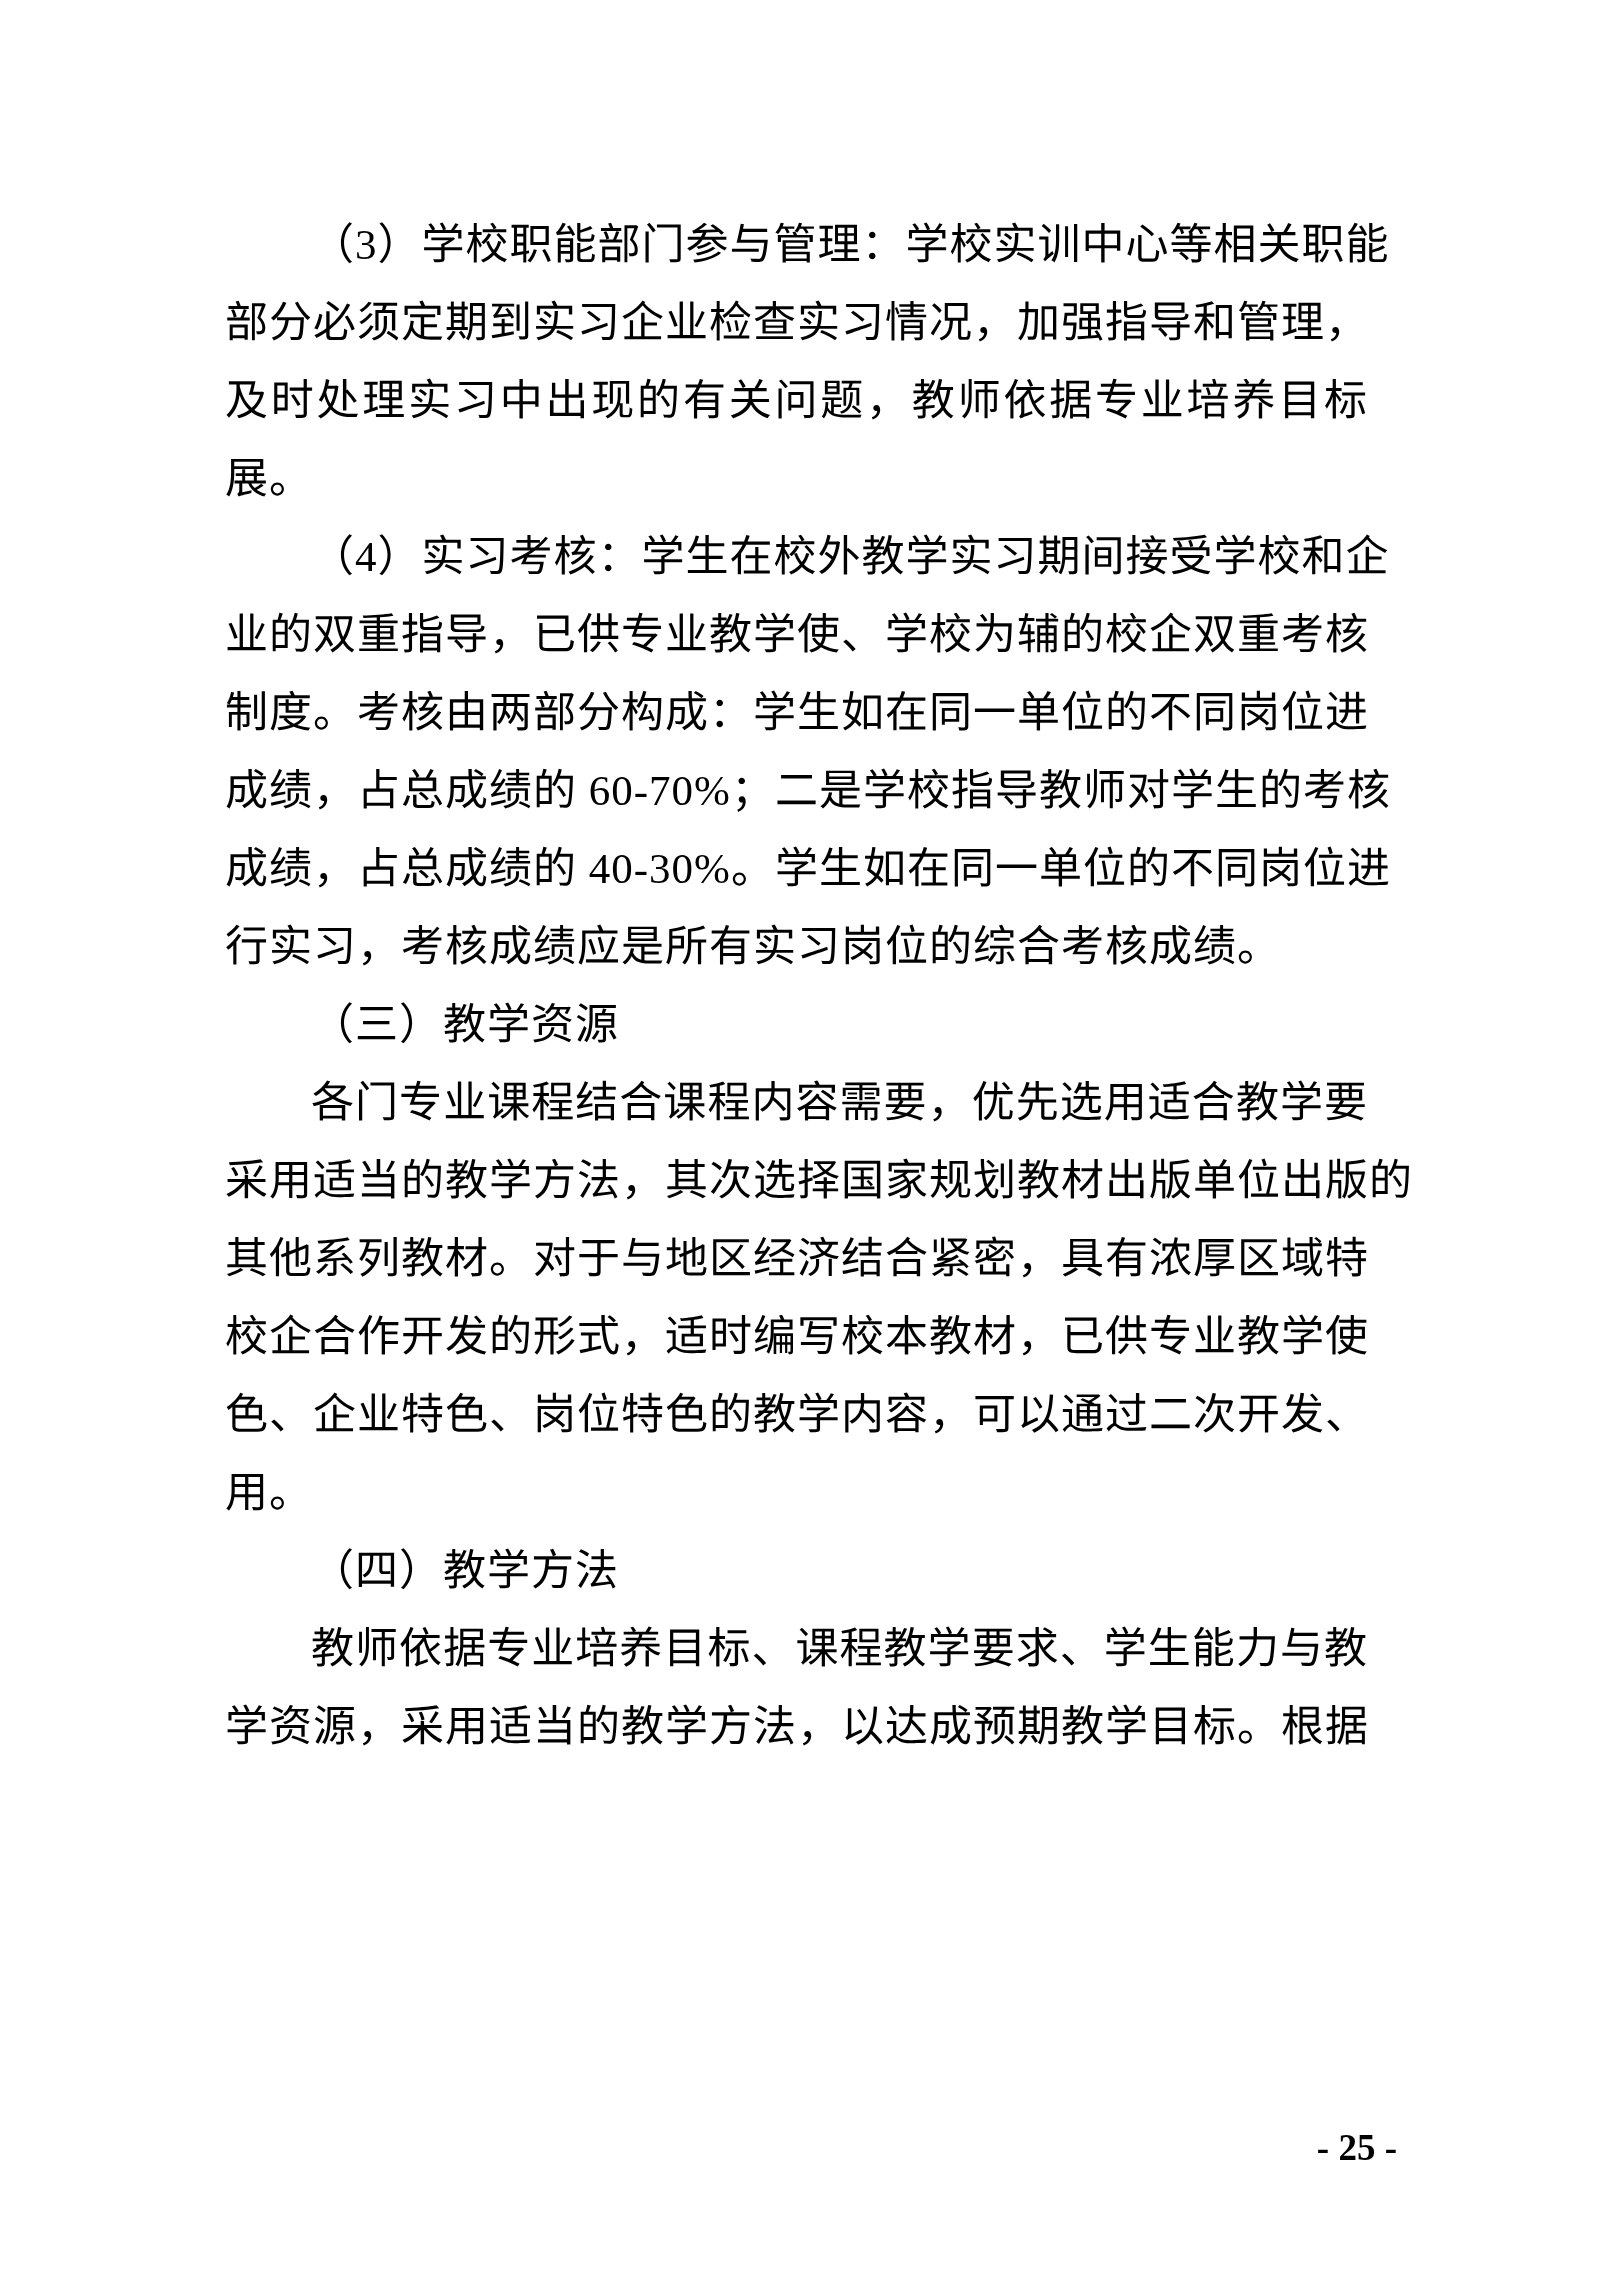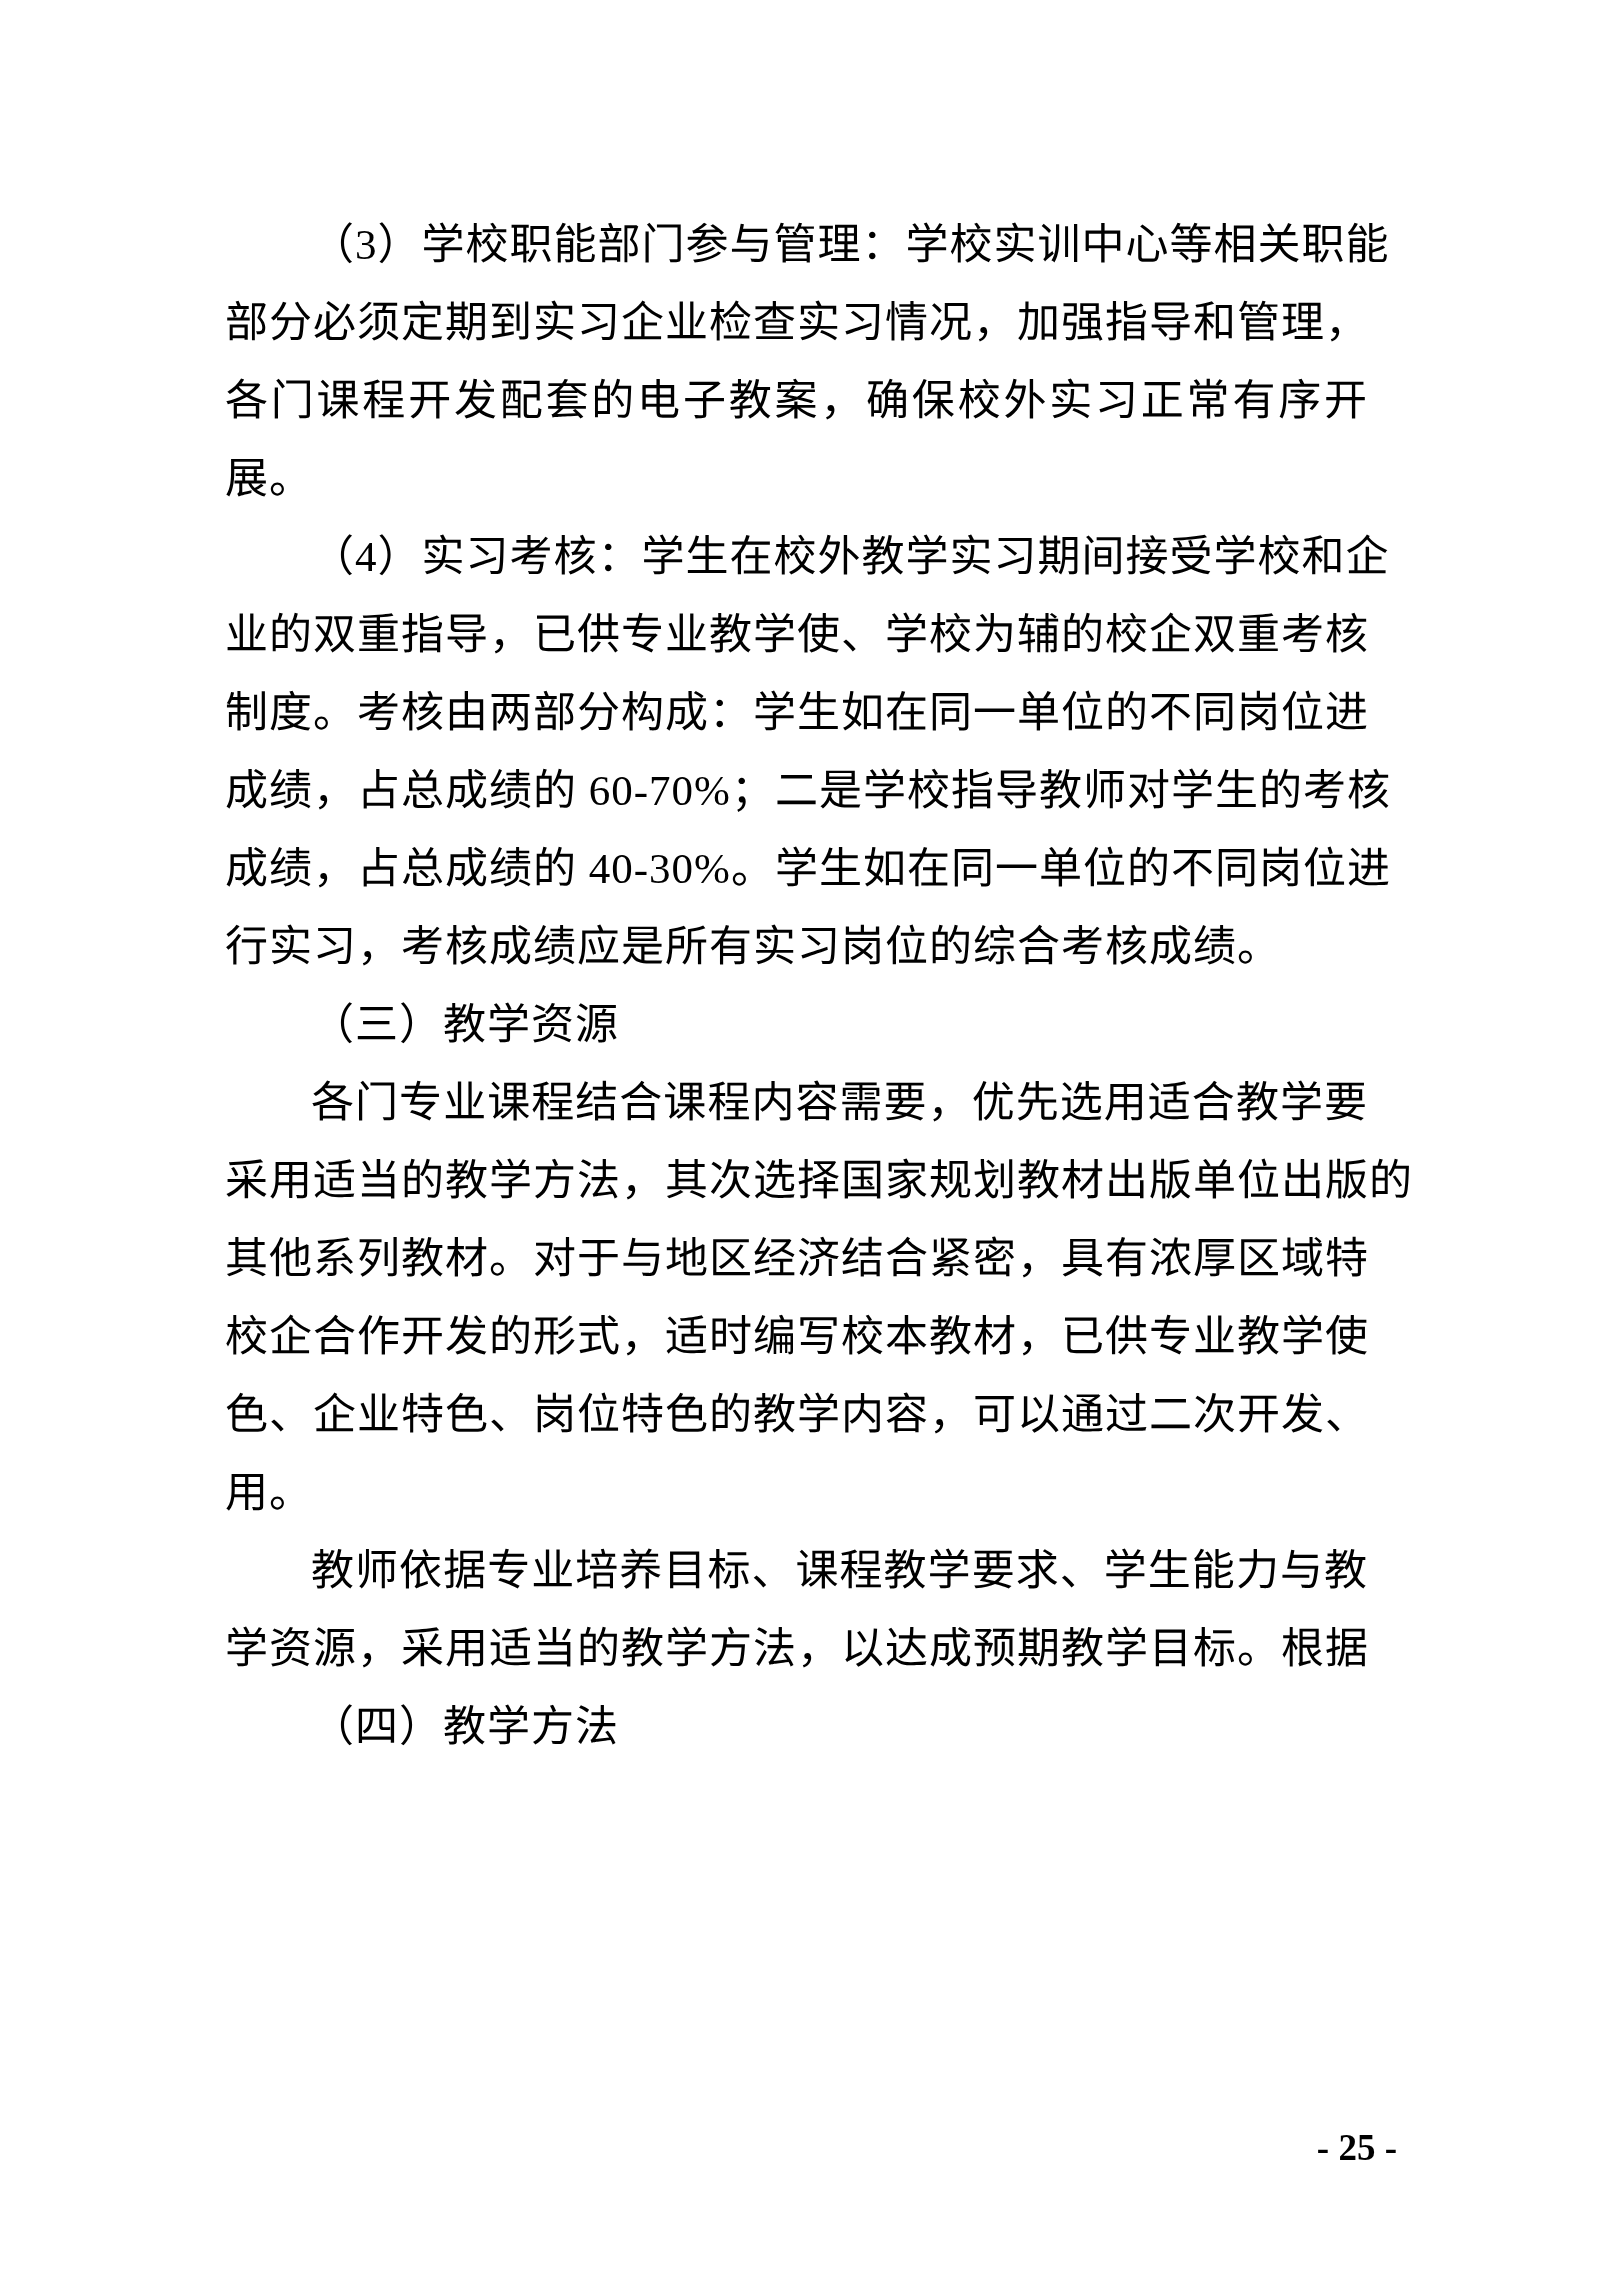--- a/index.html
+++ b/index.html
@@ -55,21 +55,21 @@
 </style>
 </head>
 <body>
 
 <div class="page">
   <div class="content">
 
     <div class="para">
       <div class="line first fill">（3）学校职能部门参与管理：学校实训中心等相关职能</div>
       <div class="line fill">部分必须定期到实习企业检查实习情况，加强指导和管理，</div>
-      <div class="line fill">各门课程开发配套的电子教案，确保校外实习正常有序开</div>
+      <div class="line fill">及时处理实习中出现的有关问题，教师依据专业培养目标</div>
       <div class="line">展。</div>
     </div>
 
     <div class="para">
       <div class="line first fill">（4）实习考核：学生在校外教学实习期间接受学校和企</div>
       <div class="line fill">业的双重指导，已供专业教学使、学校为辅的校企双重考核</div>
       <div class="line fill">制度。考核由两部分构成：学生如在同一单位的不同岗位进</div>
       <div class="line fill">成绩，占总成绩的 60-70%；二是学校指导教师对学生的考核</div>
       <div class="line fill">成绩，占总成绩的 40-30%。学生如在同一单位的不同岗位进</div>
       <div class="line">行实习，考核成绩应是所有实习岗位的综合考核成绩。</div>
@@ -82,26 +82,26 @@
     <div class="para">
       <div class="line first fill">各门专业课程结合课程内容需要，优先选用适合教学要</div>
       <div class="line fill">采用适当的教学方法，其次选择国家规划教材出版单位出版的</div>
       <div class="line fill">其他系列教材。对于与地区经济结合紧密，具有浓厚区域特</div>
       <div class="line fill">校企合作开发的形式，适时编写校本教材，已供专业教学使</div>
       <div class="line fill">色、企业特色、岗位特色的教学内容，可以通过二次开发、</div>
       <div class="line">用。</div>
     </div>
 
 
+    <div class="para heading">
+      <div class="line first">（四）教学方法</div>
+    </div>
+
     <div class="para">
       <div class="line first fill">教师依据专业培养目标、课程教学要求、学生能力与教</div>
       <div class="line fill">学资源，采用适当的教学方法，以达成预期教学目标。根据</div>
-    </div>
-
-    <div class="para heading">
-      <div class="line first">（四）教学方法</div>
     </div>
 
   </div>
 
   <div class="footer">- 25 -</div>
 </div>
 
 
 </body></html>

